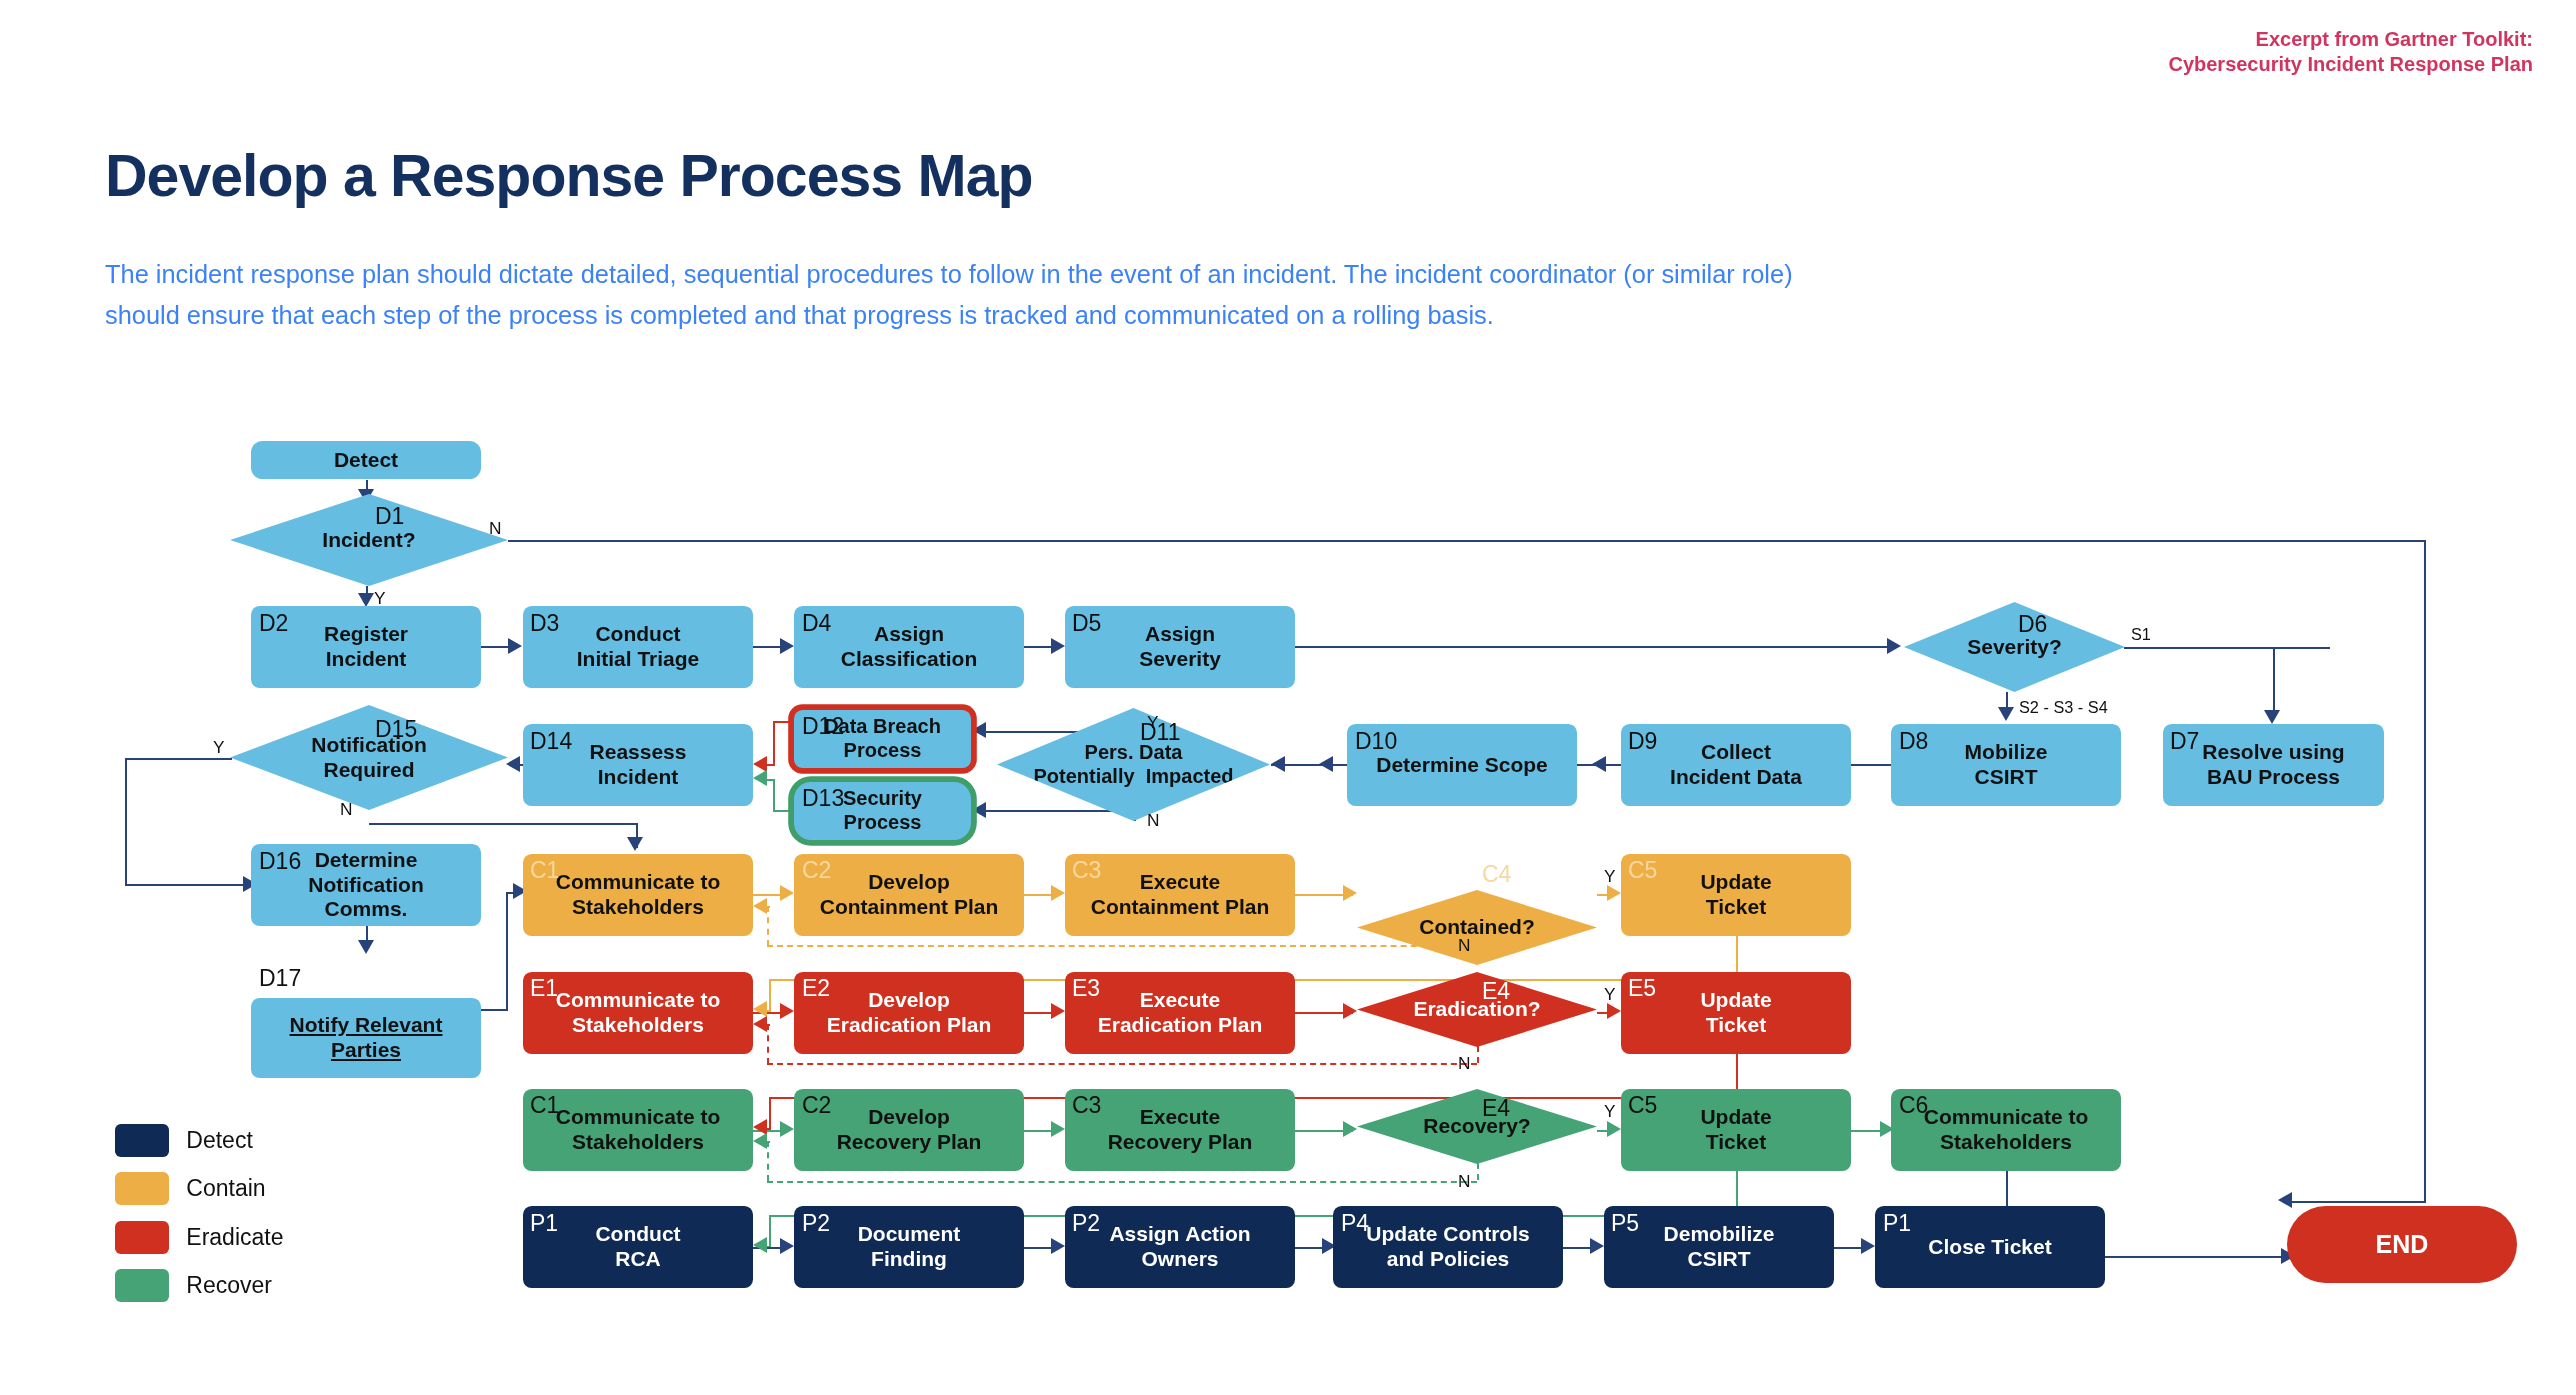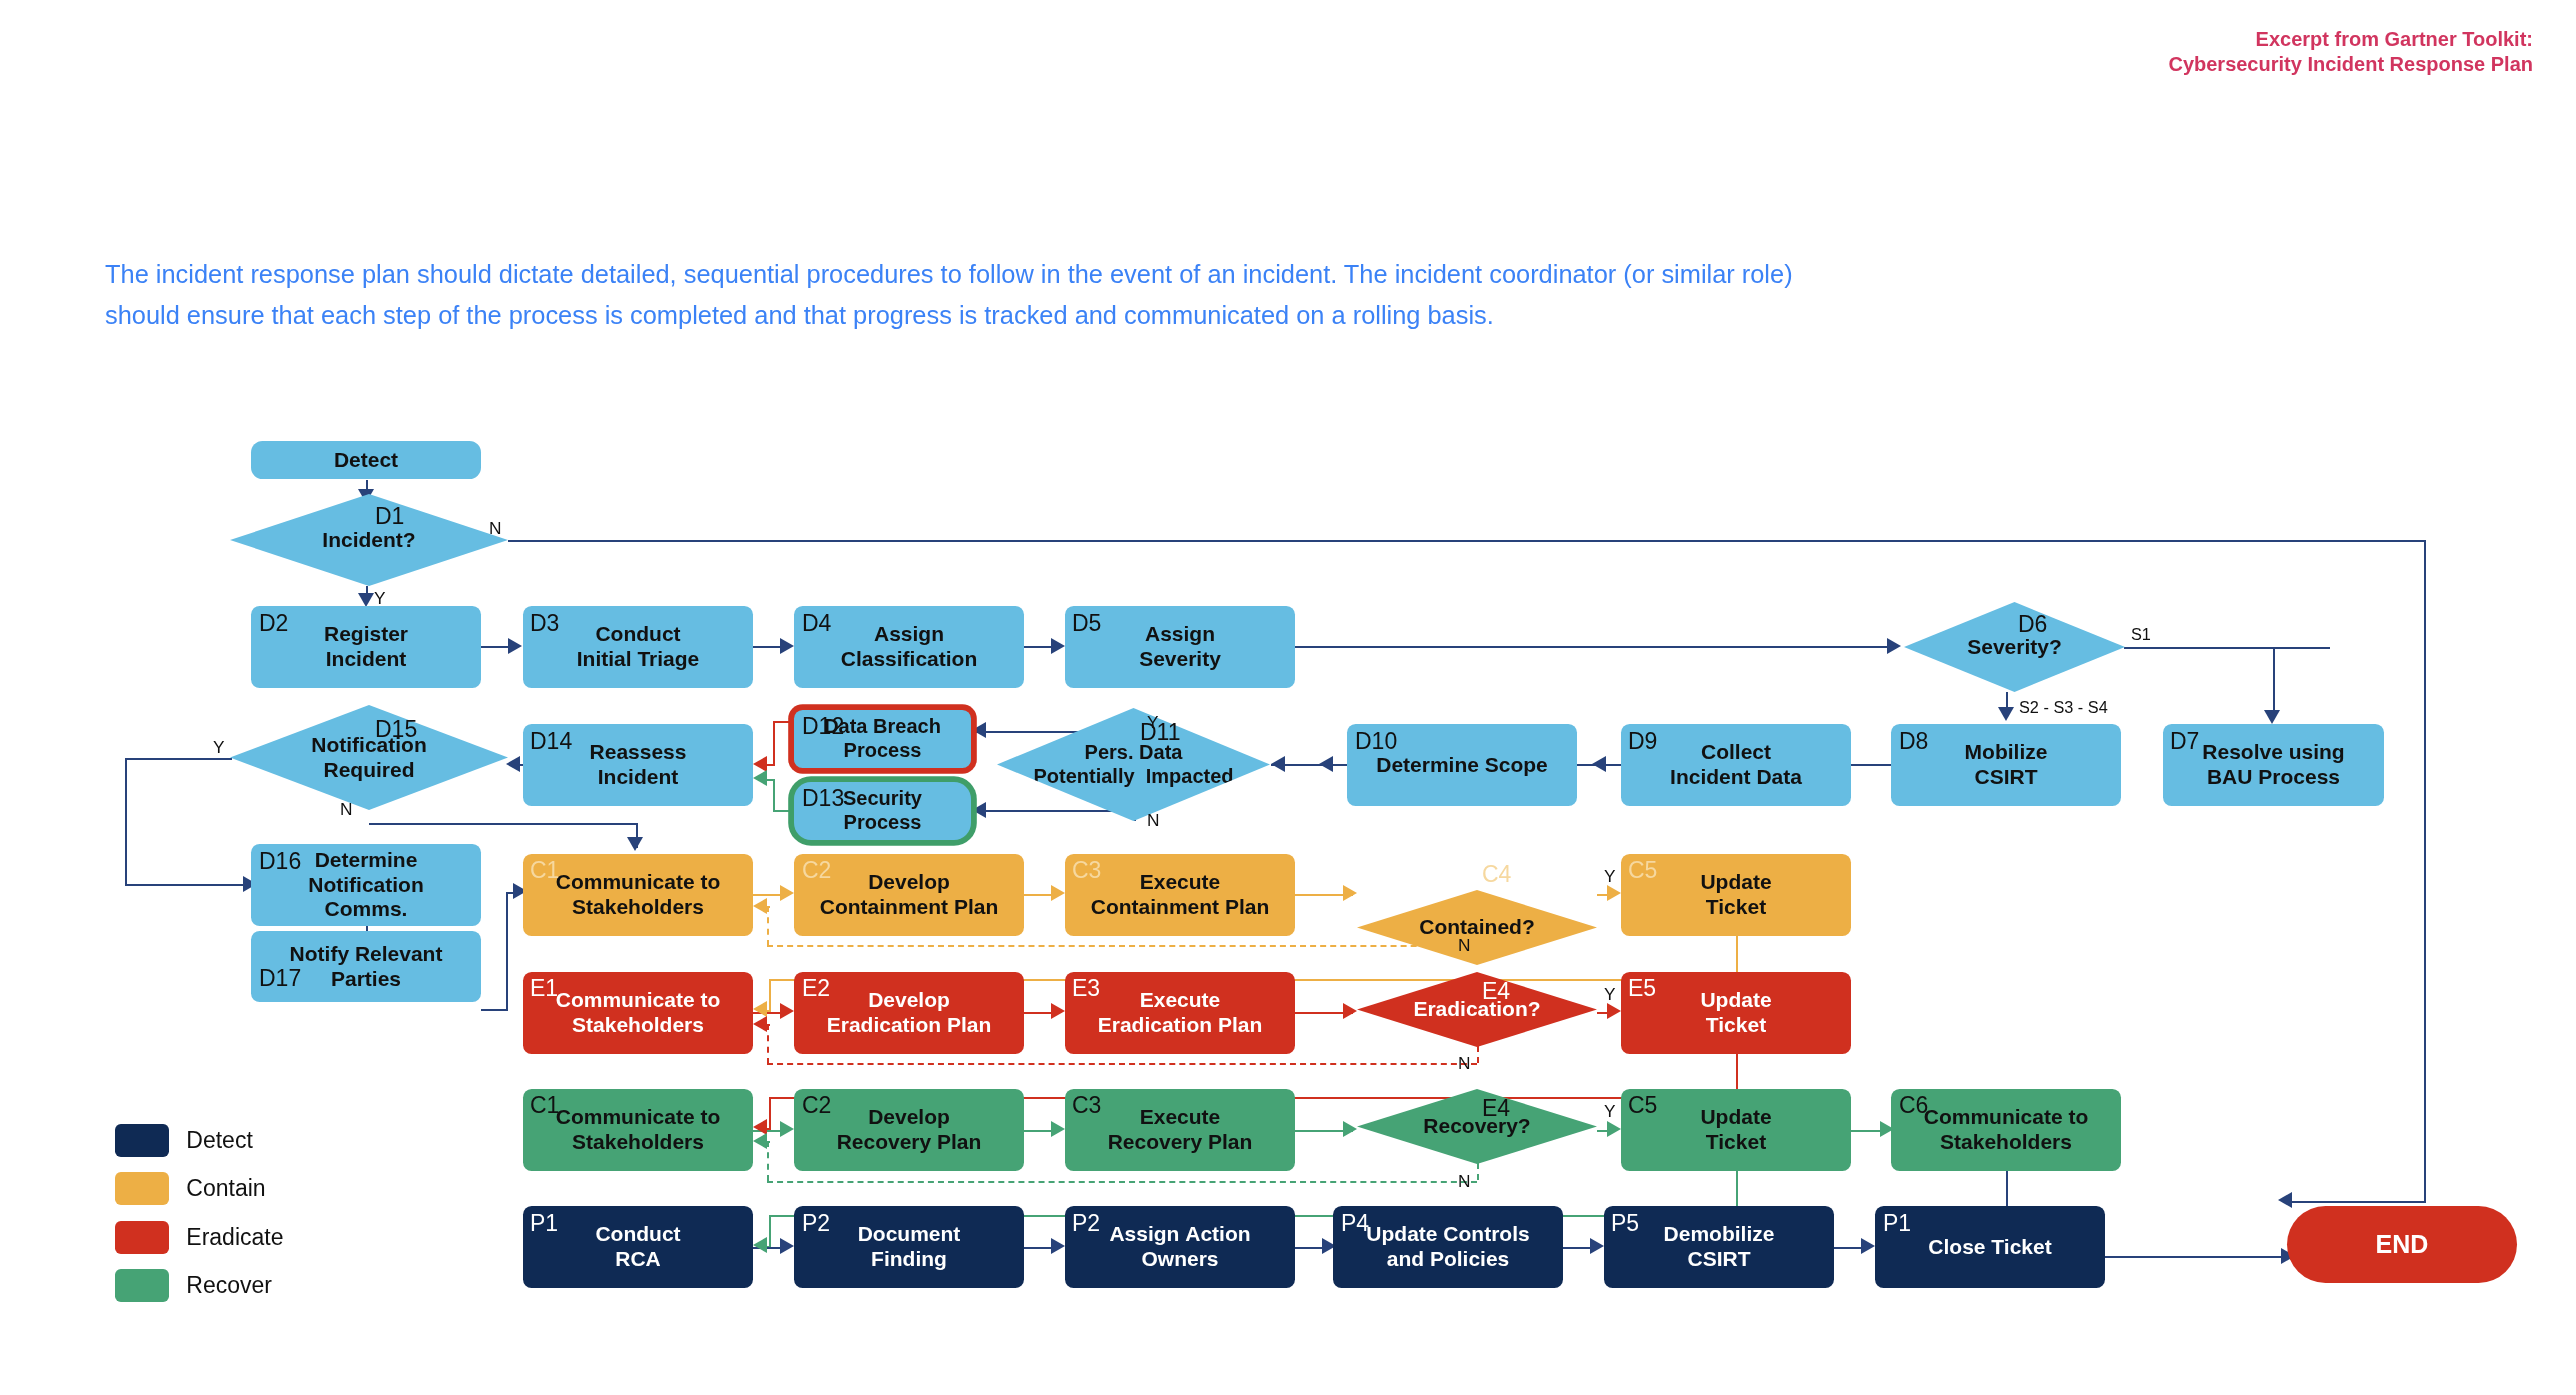--- a/index.html
+++ b/index.html
@@ -64,20 +64,21 @@
 </head>
 <body>
 
 <div id="stage">
 
   <div class="hdr-note">
     <div>Excerpt from Gartner Toolkit:</div>
     <div>Cybersecurity Incident Response Plan</div>
   </div>
 
+  <div class="page-title">Develop a Response Process Map</div>
   <div class="page-sub">The incident response plan should dictate detailed, sequential procedures to follow in the event of an incident. The incident coordinator (or similar role) should ensure that each step of the process is completed and that progress is tracked and communicated on a rolling basis.</div>
 
   <div id="edges">
       <div class="ln lnv" style="left: 366px; top: 480px; height: 14.4px; border-left-color: rgb(40, 66, 122);"></div>
       <div class="ar ar-d" style="left: 358px; top: 489px; border-top-color: rgb(40, 66, 122);"></div>
       <div class="ln lnv" style="left: 366px; top: 586px; height: 14.4px; border-left-color: rgb(40, 66, 122);"></div>
       <div class="ar ar-d" style="left: 358px; top: 593px; border-top-color: rgb(40, 66, 122);"></div>
       <div class="ln lnh" style="left: 508px; top: 540px; width: 1918px; border-top-color: rgb(40, 66, 122);"></div>
       <div class="ln lnv" style="left: 2424px; top: 540px; height: 662px; border-left-color: rgb(40, 66, 122);"></div>
       <div class="ln lnh" style="left: 2292px; top: 1201px; width: 134px; border-top-color: rgb(40, 66, 122);"></div>
@@ -268,21 +269,21 @@
       </div>
       <div class="code c-blue" style="font-size: 23px; left: 530px; top: 730px;">D14</div>
       <div class="node fill-blue diamond" style="left: 230px; top: 705px; width: 278px; height: 105px; font-size: 21px;">
         <div style="padding: 0px 7.7px;">Notification<br>Required</div>
       </div>
       <div class="code c-blue" style="font-size: 23px; left: 375px; top: 718px;">D15</div>
       <div class="node fill-blue box" style="left: 251px; top: 844px; width: 230px; height: 82px; font-size: 21px;">
         <div style="padding: 0px 7.7px;">Determine<br>Notification<br>Comms.</div>
       </div>
       <div class="code c-blue" style="font-size: 23px; left: 259px; top: 850px;">D16</div>
-      <div class="node fill-blue box" style="left: 251px; top: 931px; width: 230px; height: 71px; font-size: 21px;">
+      <div class="node fill-blue box" style="left: 251px; top: 998px; width: 230px; height: 80px; font-size: 21px; text-decoration: underline;">
         <div style="padding: 0px 7.7px;">Notify&nbsp;Relevant<br>Parties</div>
       </div>
       <div class="code c-blue" style="font-size: 23px; left: 259px; top: 967px;">D17</div>
       <div class="node fill-orange box" style="left: 523px; top: 854px; width: 230px; height: 82px; font-size: 21px;">
         <div style="padding: 0px 7.7px;">Communicate&nbsp;to<br>Stakeholders</div>
       </div>
       <div class="code c-faint" style="font-size: 23px; left: 530px; top: 859px;">C1</div>
       <div class="node fill-orange box" style="left: 794px; top: 854px; width: 230px; height: 82px; font-size: 21px;">
         <div style="padding: 0px 7.7px;">Develop<br>Containment&nbsp;Plan</div>
       </div>

